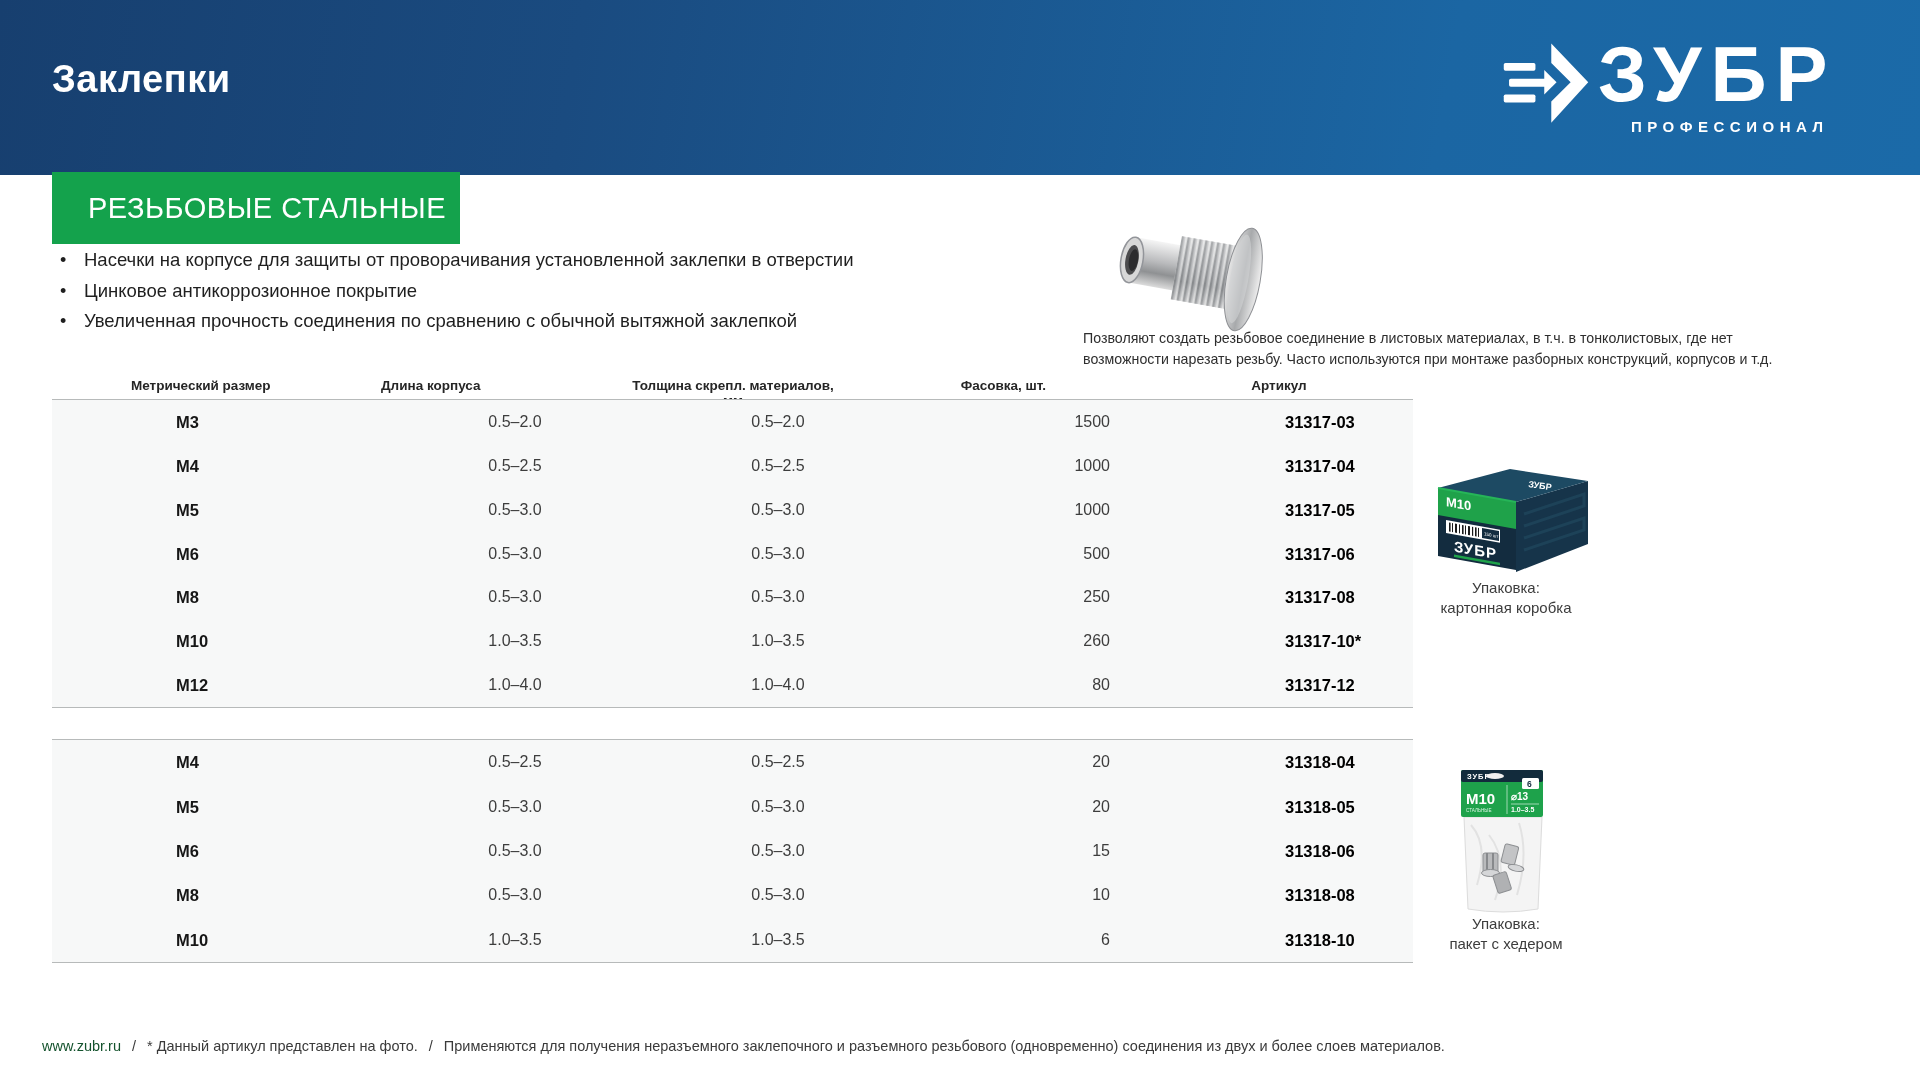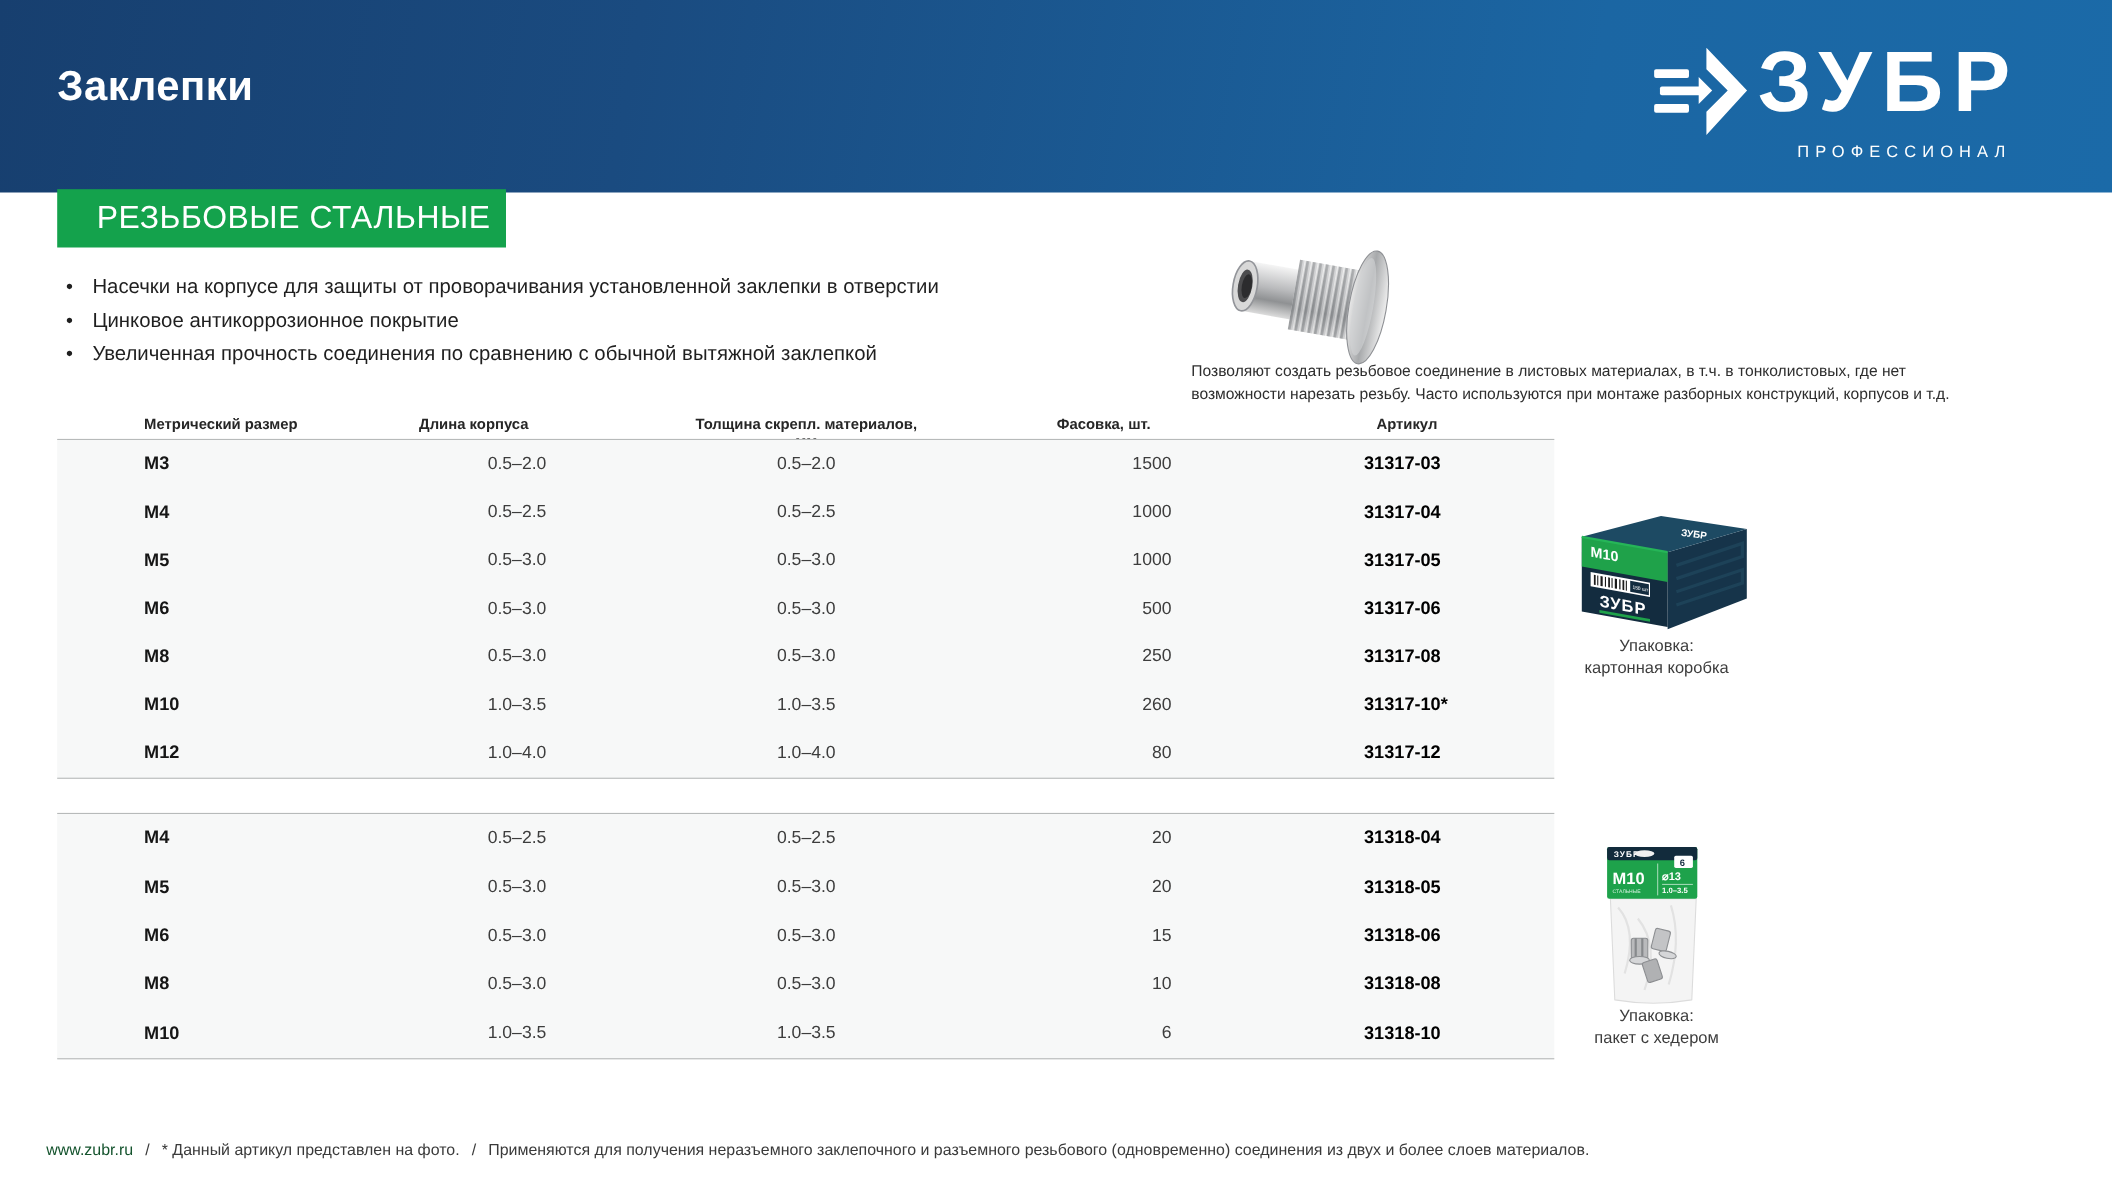--- a/index.html
+++ b/index.html
@@ -15,25 +15,25 @@
     background:linear-gradient(100deg,#173f6f 0%,#1a4b80 30%,#1b66a3 75%,#1b6aa8 100%);
   }
   .page-title {
     position:absolute; left:52px; top:58px; font-size:38px; font-weight:bold;
     color:#fff; letter-spacing:0.5px;
   }
   .logo { position:absolute; left:1500px; top:34px; display:flex; align-items:flex-start; }
   .logo-icon { width:92px; height:88px; margin-top:6px; }
   .logo-texts { display:flex; flex-direction:column; align-items:flex-end; margin-left:6px; }
   .logo-wordmark { font-size:78px; line-height:80px; font-weight:bold; color:#fff; letter-spacing:9px; }
-  .logo-tagline { font-size:15px; font-weight:normal; color:#fff; letter-spacing:5.5px; margin-top:16px; margin-right:8px; }
+  .logo-tagline { font-size:15px; font-weight:bold; color:#fff; letter-spacing:5.5px; margin-top:4px; margin-right:8px; }
 
   
   .badge {
-    position:absolute; left:52px; top:172px; width:408px; height:53px;
+    position:absolute; left:52px; top:172px; width:408px; height:72px;
     background:#14a24c; color:#fff; display:flex; align-items:center; justify-content:center;
     font-size:29px; font-weight:400; letter-spacing:0.5px;padding-left:22px;
   }
   .features { position:absolute; left:58px; top:245px; list-style:none; }
   .features li {
     font-size:18.5px; line-height:30.6px; color:#1f1f1f; padding-left:26px; position:relative;
   }
   .features li::before {
     content:"•"; position:absolute; left:2px; top:0; font-size:18px; color:#1f1f1f;
   }
@@ -54,21 +54,21 @@
   .h-art   { left:1236px; width:86px;  text-align:center; }
 
   .tpanel {
     position:absolute; left:52px; width:1361px; background:#f7f8f8;
     border-top:1px solid #b7baba; border-bottom:1px solid #b7baba;
     display:flex; flex-direction:column;
   }
   .tpanel-1 { top:399px; height:309px; }
   .tpanel-2 { top:739px; height:224px; }
   .trow { flex:1; position:relative; }
-  .cell { position:absolute; top:50%; transform:translateY(-50%); font-size:16px; color:#3d3d3d; }
+  .cell { position:absolute; top:50%; transform:translateY(-50%); font-size:16px; color:#3d3d3d;margin-left:45px; }
   .c-size  { left:79px;  font-weight:bold; color:#161616; font-size:16.5px; }
   .c-len   { left:338px; width:160px; text-align:center; }
   .c-thick { left:574px; width:214px; text-align:center; }
   .c-qty   { left:878px; width:135px; text-align:right; }
   .c-art   { left:1188px; font-weight:bold; color:#000000; font-size:16.5px; }
 
   
   .box-figure { position:absolute; left:1436px; top:466px; width:154px; height:108px; }
   .pack-caption {
     position:absolute; width:216px; text-align:center;

